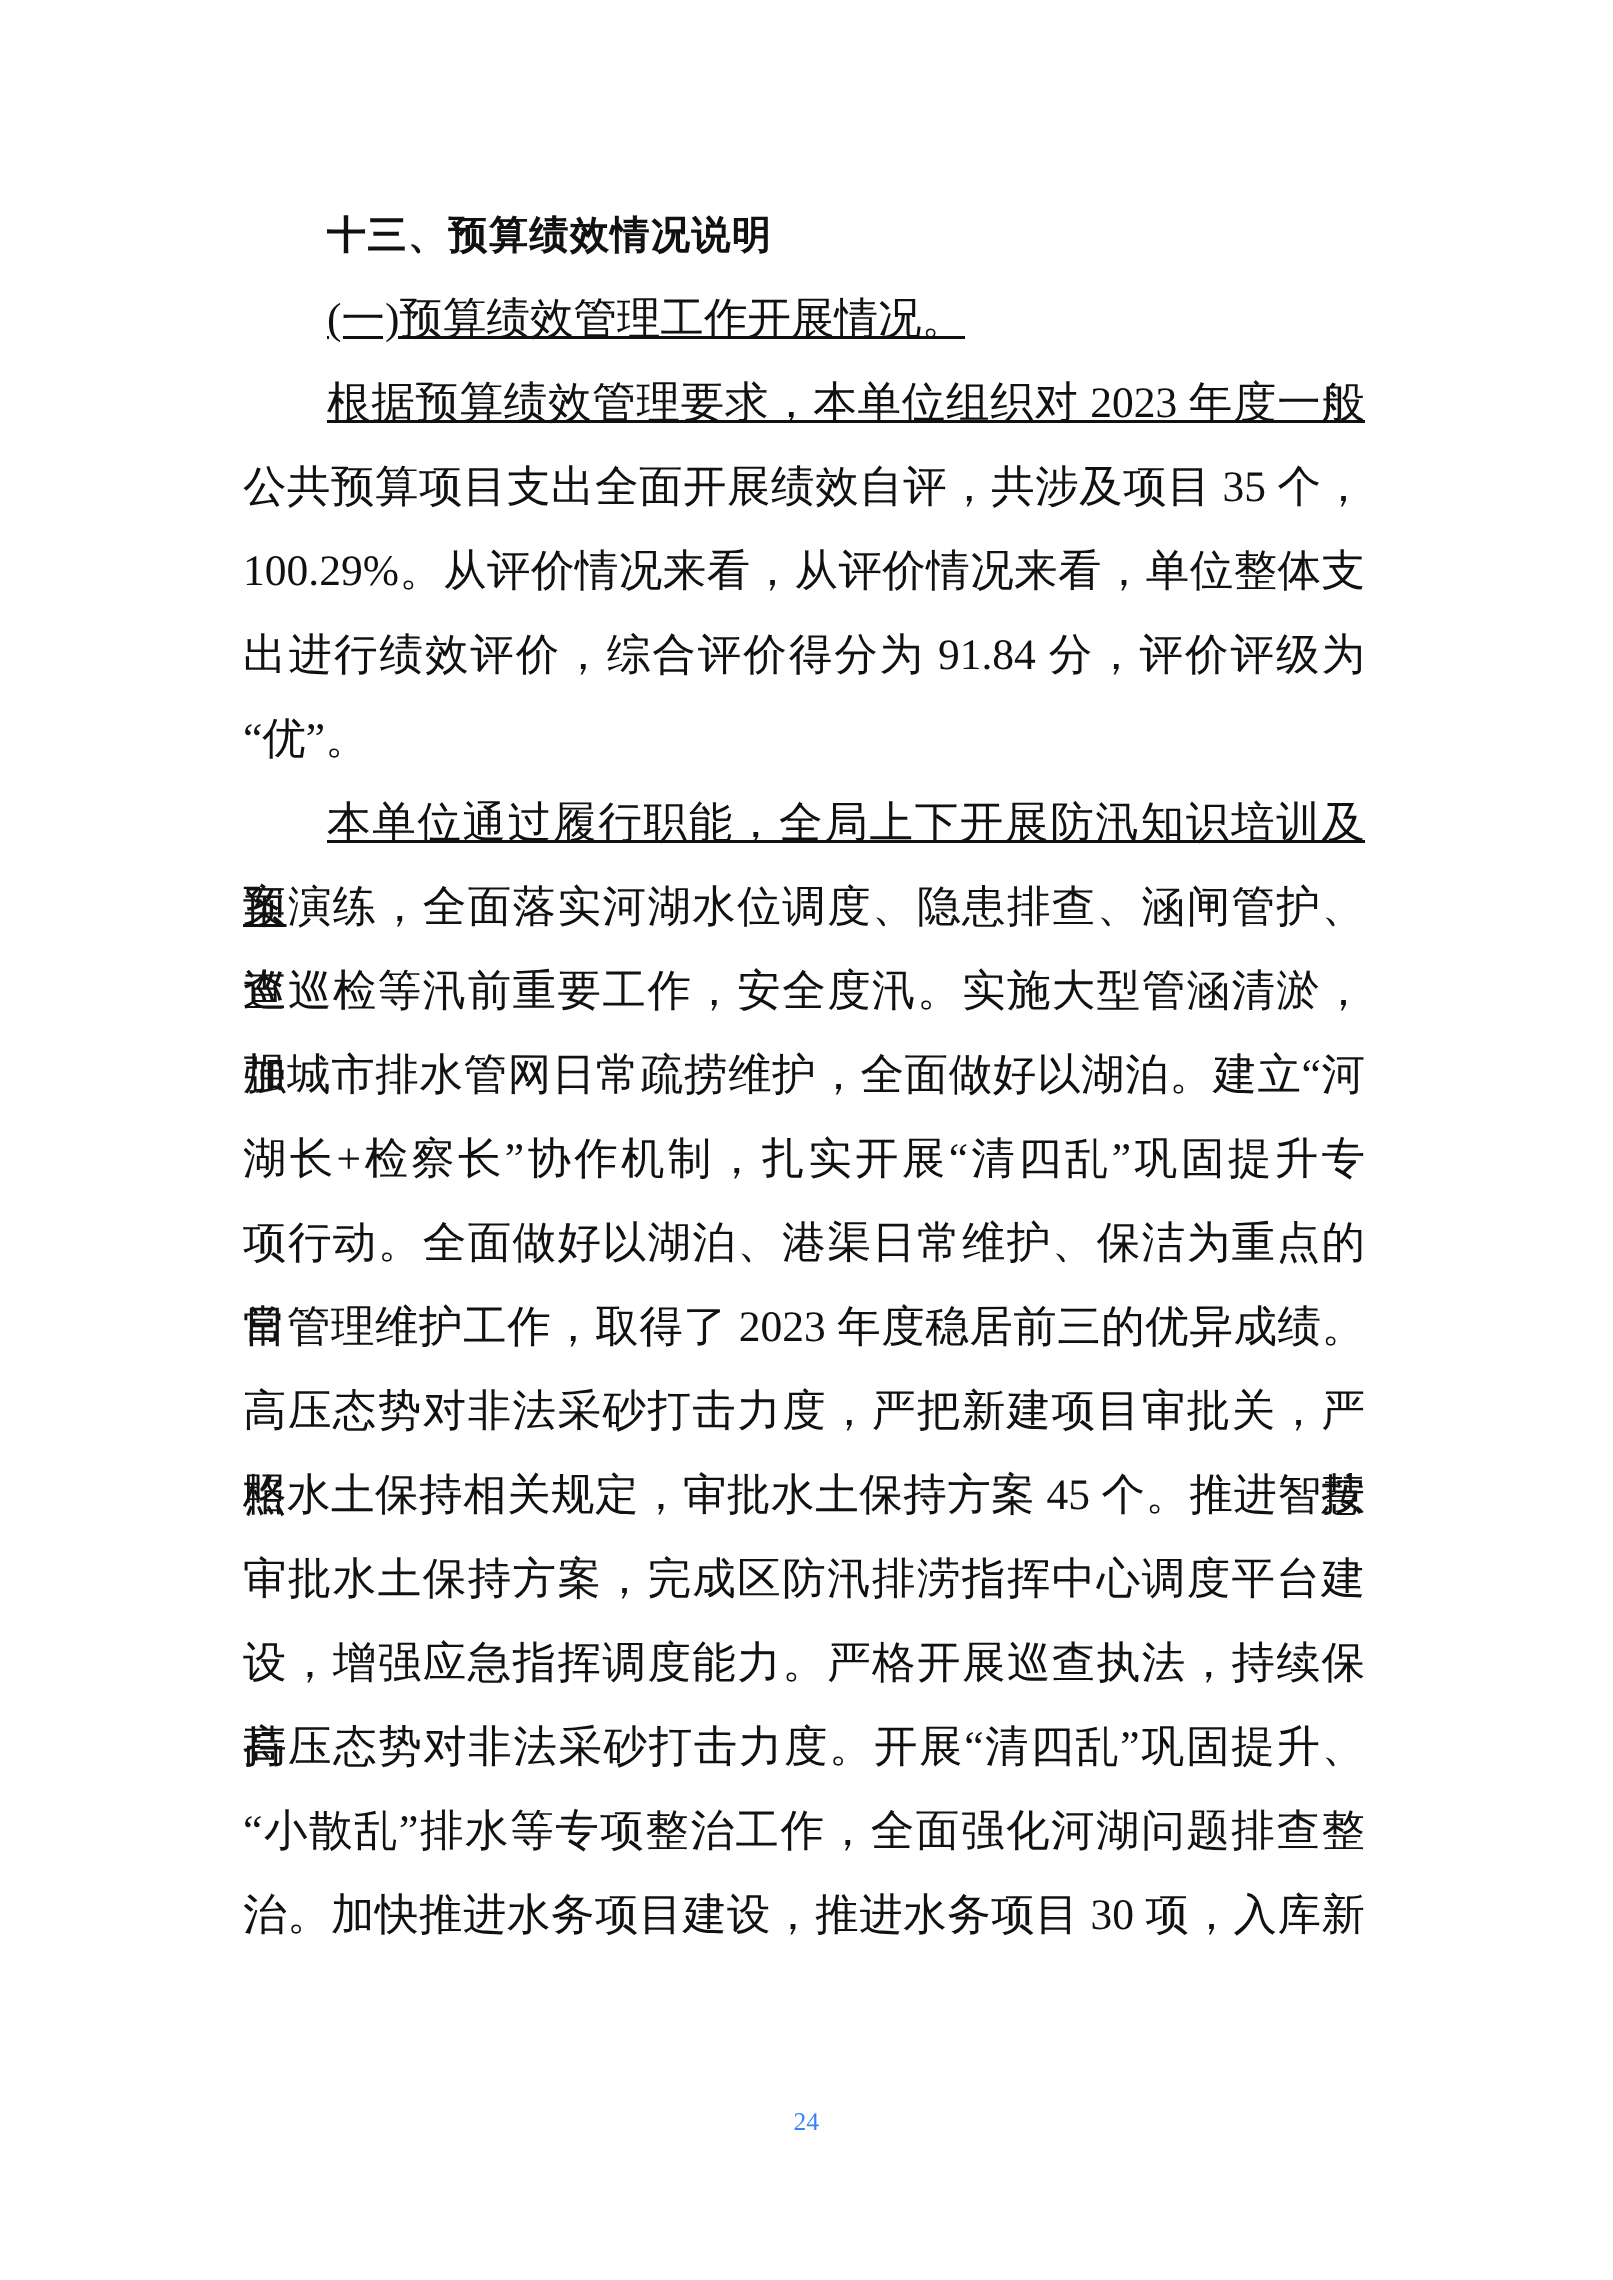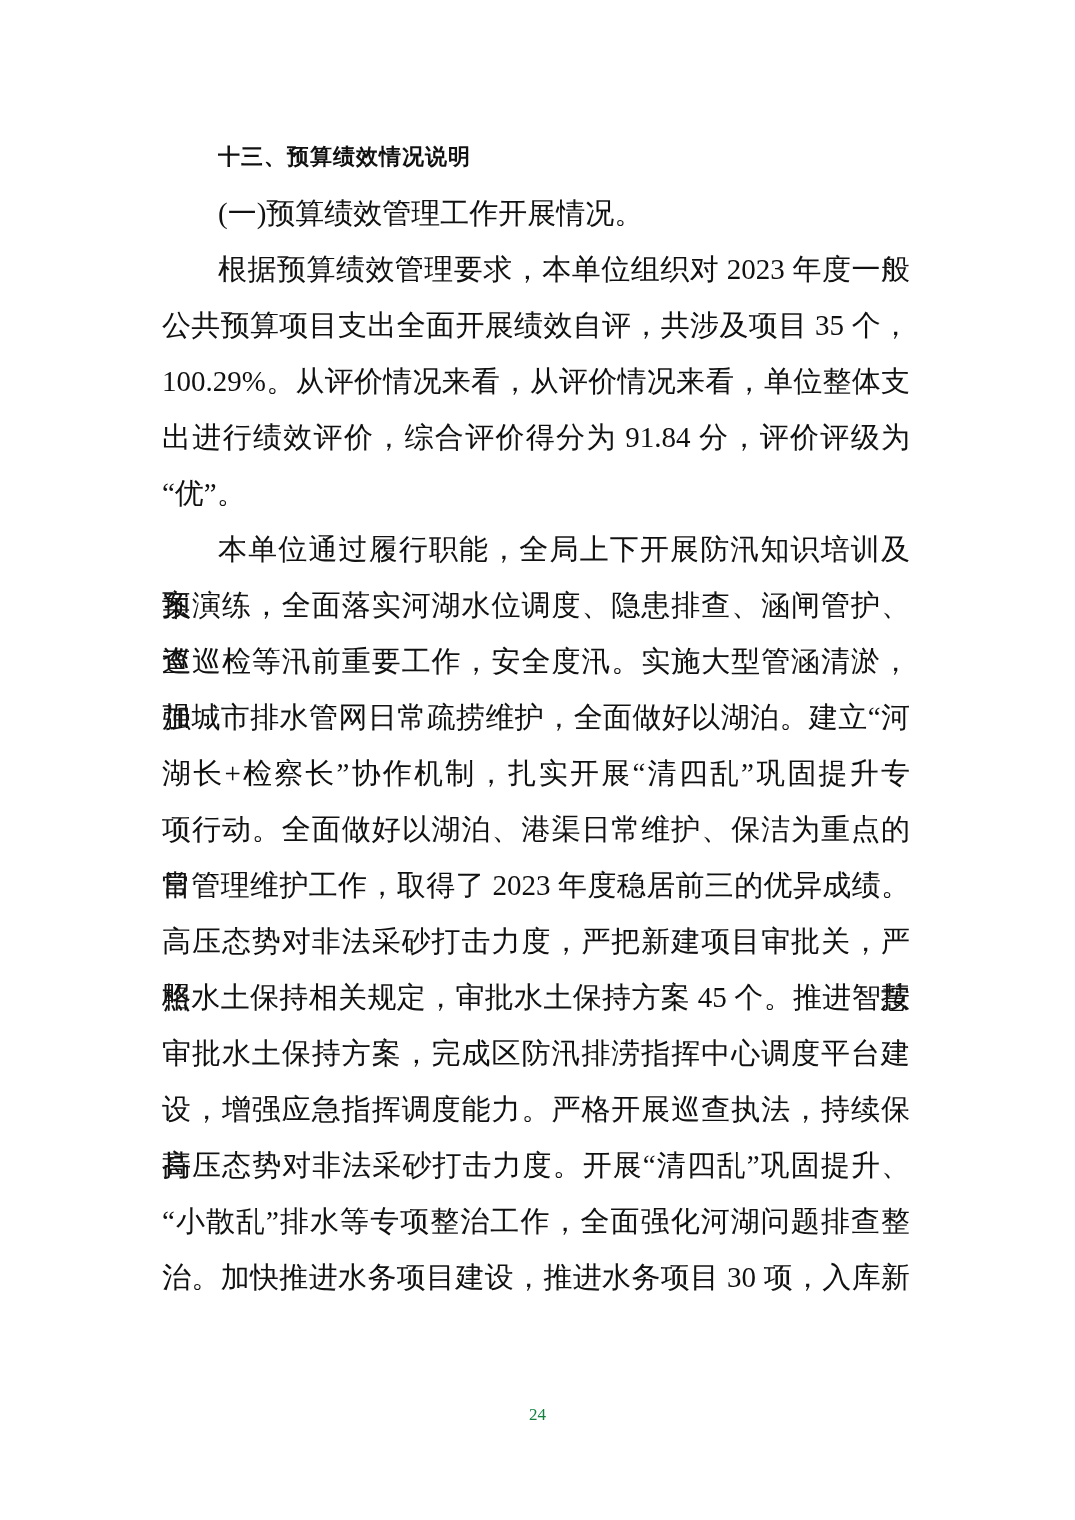--- a/index.html
+++ b/index.html
@@ -19,51 +19,52 @@
     position: absolute;
     left: 162px;
     top: 128px;
     width: 748px;
   }
   .heading {
     height: 57px;
     line-height: 57px;
     font-family: "Liberation Sans", sans-serif;
     font-weight: 700;
-    font-size: 22px;
+    font-size: 26px;
     text-indent: 56px;
     letter-spacing: 1px;
     white-space: nowrap;
     text-align: left;
   }
   .line {
     height: 56px;
     line-height: 56px;
     font-family: "Liberation Serif", serif;
     font-size: 29px;
     text-align: justify;
     text-align-last: justify;
     text-justify: inter-character;
   }
   .line.left {
     text-align: left;
     text-align-last: left;
   }
   .line.indent {
     text-indent: 56px;
+    text-decoration: underline;
   }
   .page-number {
     position: absolute;
     left: 0;
     top: 1405px;
     width: 100%;
     text-align: center;
     font-family: "Liberation Serif", serif;
     font-size: 17px;
-    color: #15803d;
+    color: #3b82f6;
   }
 </style>
 </head>
 <body>
 
 <div class="page">
   <div class="content">
     <div class="heading">十三、预算绩效情况说明</div>
     <div class="line indent left">(一)预算绩效管理工作开展情况。</div>
     <div class="line indent">根据预算绩效管理要求，本单位组织对 2023 年度一般</div>

